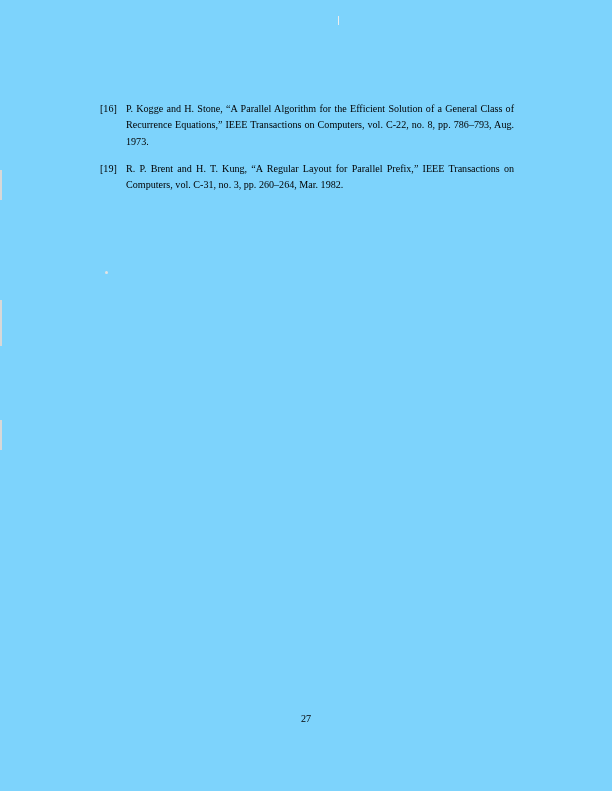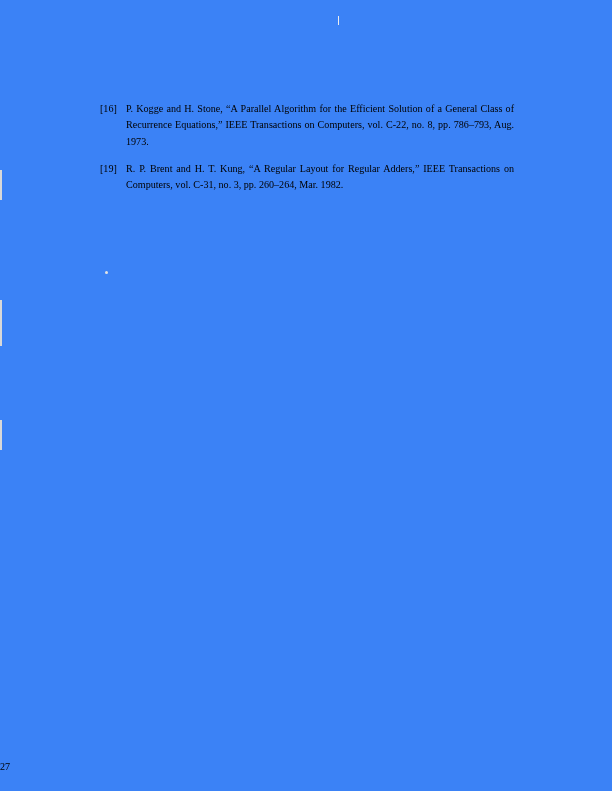--- a/index.html
+++ b/index.html
@@ -14,21 +14,21 @@
     font-family: "Liberation Serif", serif;
     color: #000000;
     overflow: hidden;
   }
   .page {
     position: absolute;
     left: 0;
     top: 0;
     width: 612px;
     height: 791px;
-    background: #3b82f6;
+    background: #7dd3fc;
   }
   .refs {
     position: absolute;
     left: 100px;
     top: 101px;
     width: 414px;
   }
   .ref-item {
     display: flex;
     flex-direction: row;
@@ -50,22 +50,22 @@
     text-justify: inter-word;
     hyphens: manual;
   }
   .ref-text .it {
   }
   .page-number {
     position: absolute;
     left: 0;
     top: 713px;
     width: 612px;
+    text-align: center;
     font-size: 10.1px;
-    margin-top: 48px;
   }
   
   .edge-mark {
     position: absolute;
     background: #d8d8d8;
   }
   .m1 { left: 0px; top: 170px; width: 2px; height: 30px; }
   .m2 { left: 0px; top: 300px; width: 2px; height: 46px; }
   .m3 { left: 0px; top: 420px; width: 2px; height: 30px; }
   .speck {
@@ -89,19 +89,19 @@
   <div class="speck s1"></div>
   <div class="speck s2"></div>
 
   <div class="refs">
     <div class="ref-item">
       <div class="ref-label">[16]</div>
       <div class="ref-text"><span>P. Kogge and H. Stone, “A Parallel Algorithm for the Efficient Solution of a General Class of Recurrence Equations,” </span><span class="it">IEEE Transactions on Computers</span><span>, vol. C-22, no. 8, pp. 786–793, Aug. 1973.</span></div>
     </div>
     <div class="ref-item">
       <div class="ref-label">[19]</div>
-      <div class="ref-text"><span>R. P. Brent and H. T. Kung, “A Regular Layout for Regular Adders,” </span><span class="it">IEEE Transactions on Computers</span><span>, vol. C-31, no. 3, pp. 260–264, Mar. 1982.</span></div>
+      <div class="ref-text"><span>R. P. Brent and H. T. Kung, “A Regular Layout for Parallel Prefix,” </span><span class="it">IEEE Transactions on Computers</span><span>, vol. C-31, no. 3, pp. 260–264, Mar. 1982.</span></div>
     </div>
   </div>
 
   <div class="page-number">27</div>
 
 </div>
 
 </body></html>

